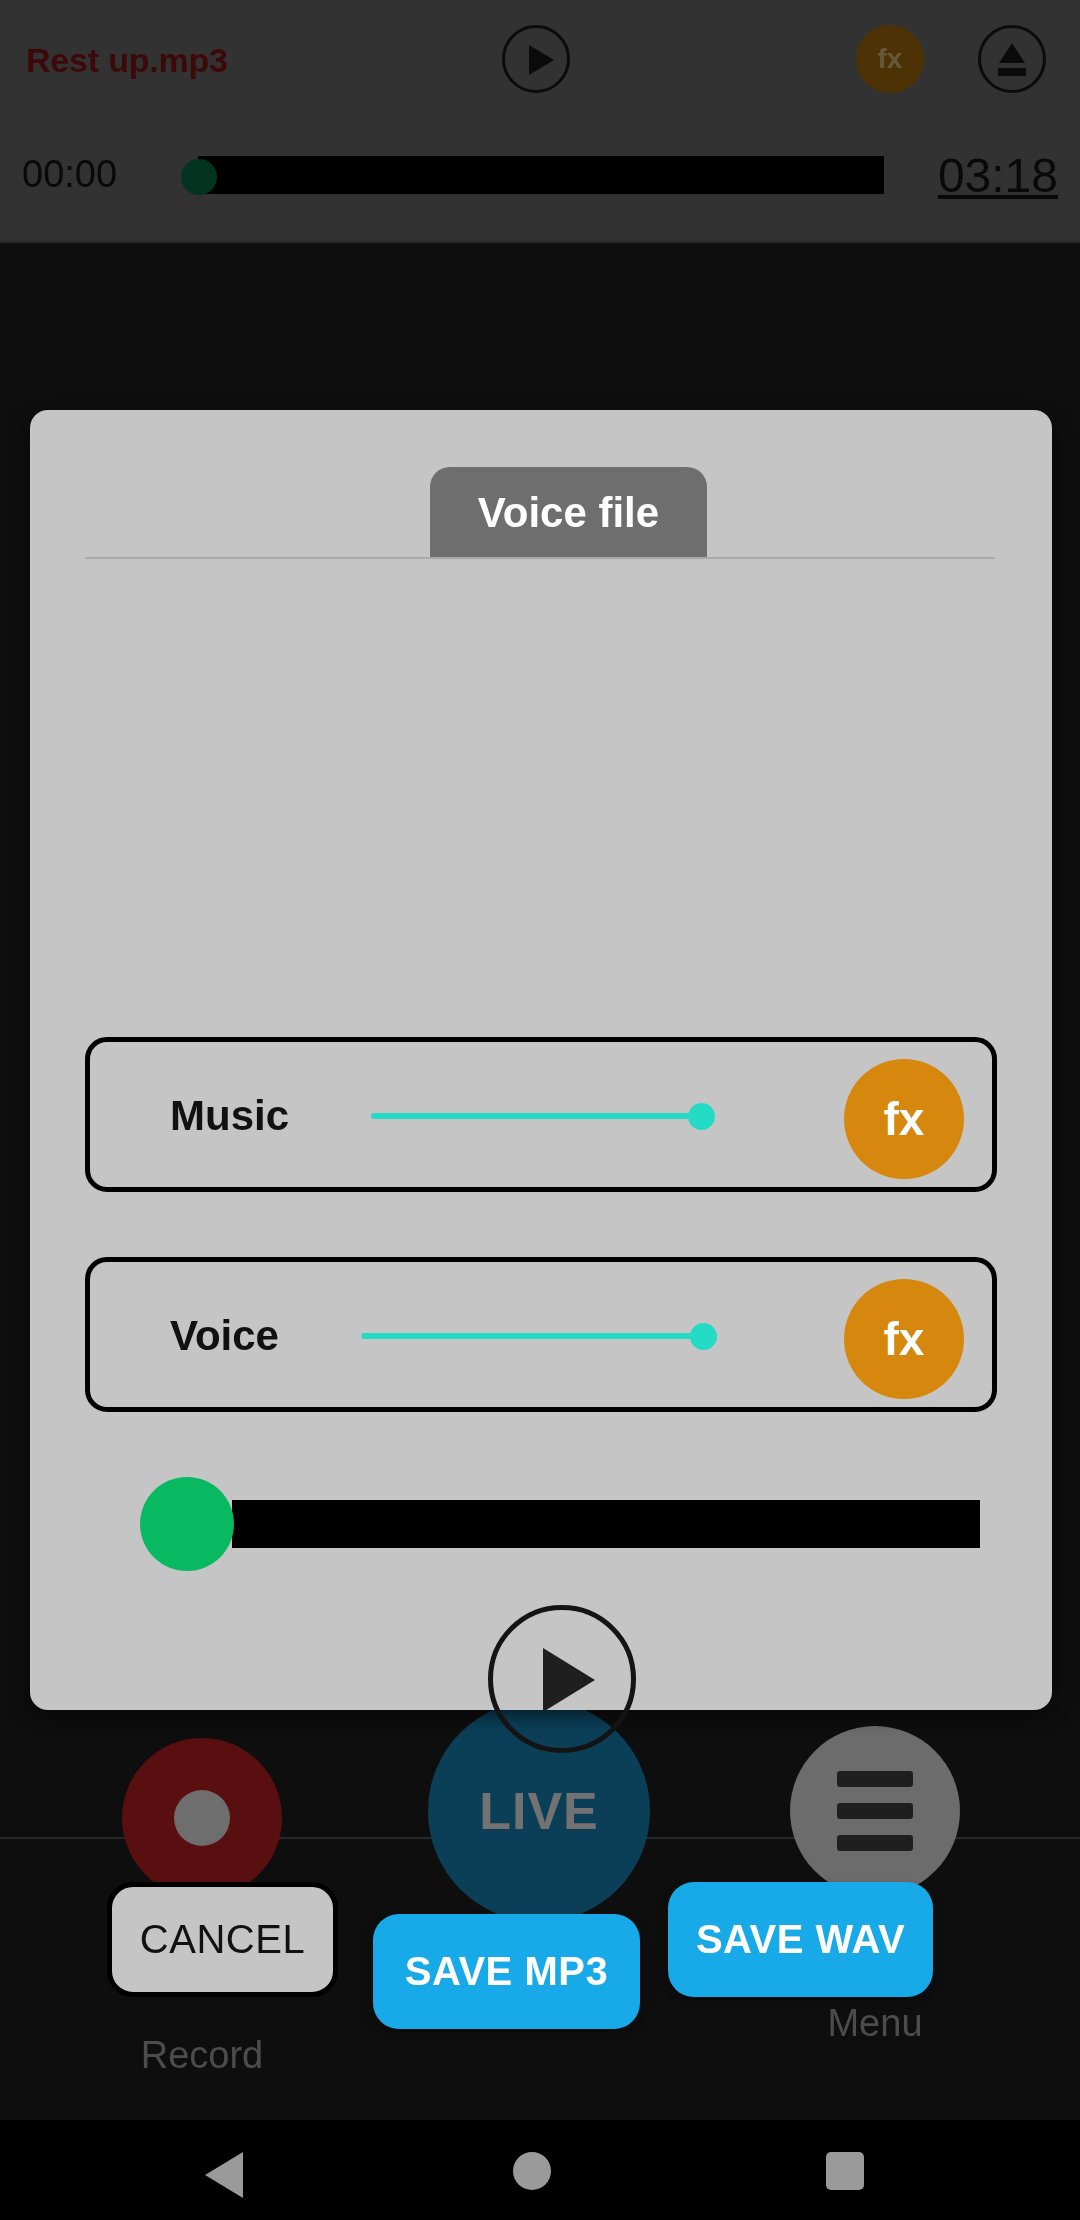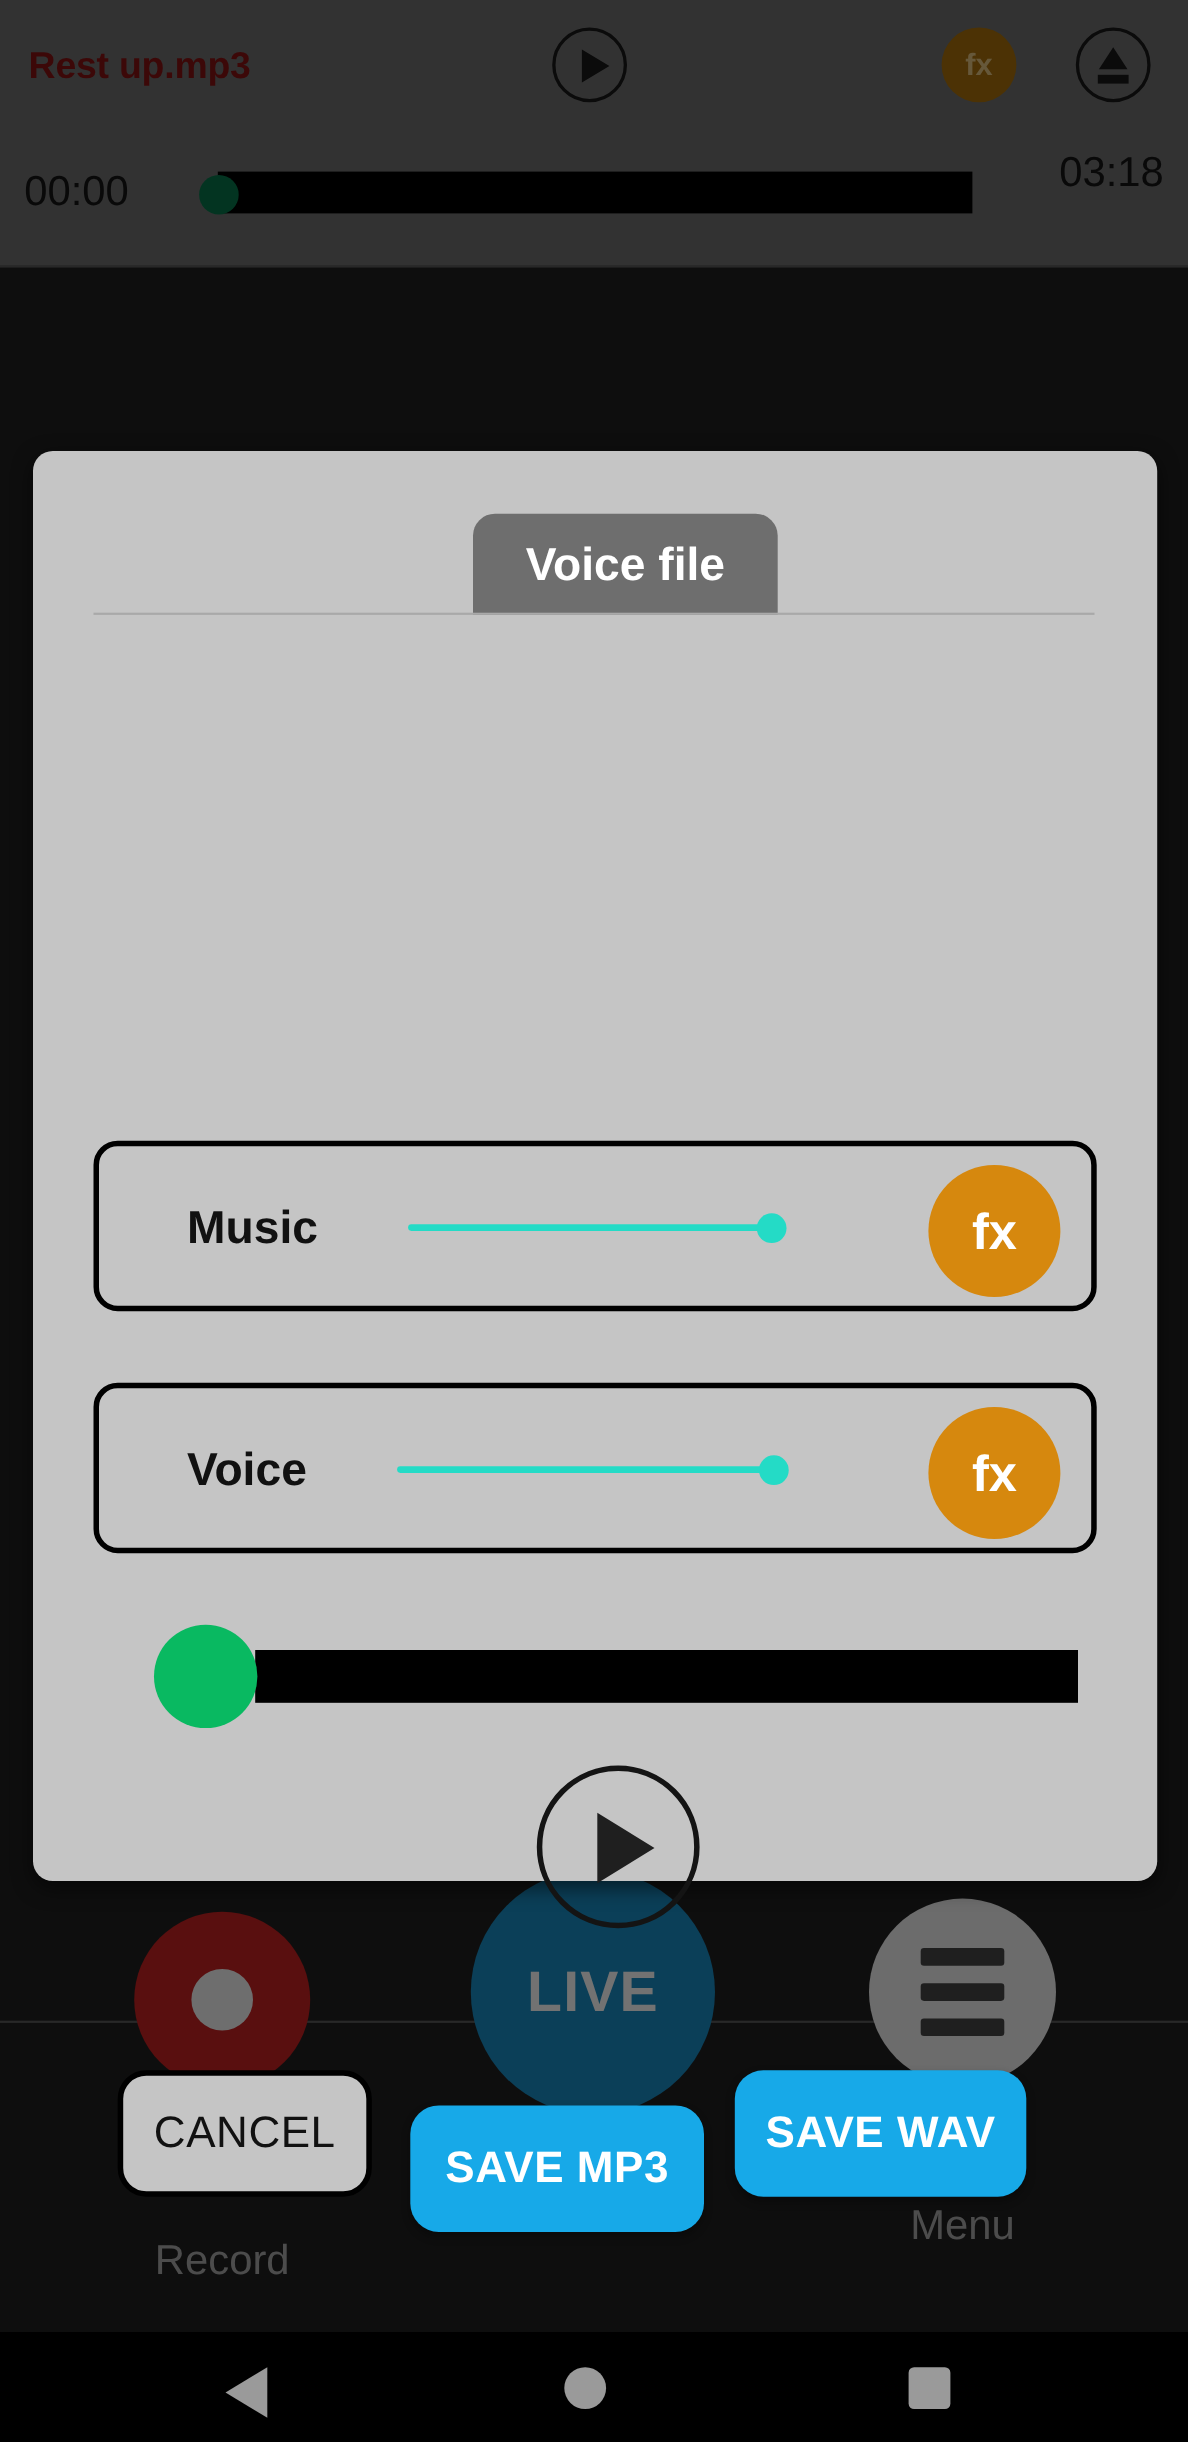--- a/index.html
+++ b/index.html
@@ -88,24 +88,25 @@
 
   #time-start {
     position: absolute;
     left: 22px; top: 153px;
     font-size: 38px;
     color: #111;
     font-weight: 500;
   }
   #time-end {
     position: absolute;
-    right: 22px; top: 136px;
-    font-size: 38px;
+    right: 22px; top: 148px;
+    font-size: 48px;
     color: #111;
     font-weight: 500;
+    text-decoration: underline;
   }
   #player-seek-track {
     position: absolute;
     left: 198px; top: 156px;
     width: 686px; height: 38px;
     background: #000;
   }
   #player-seek-thumb {
     position: absolute;
     left: 181px; top: 159px;

